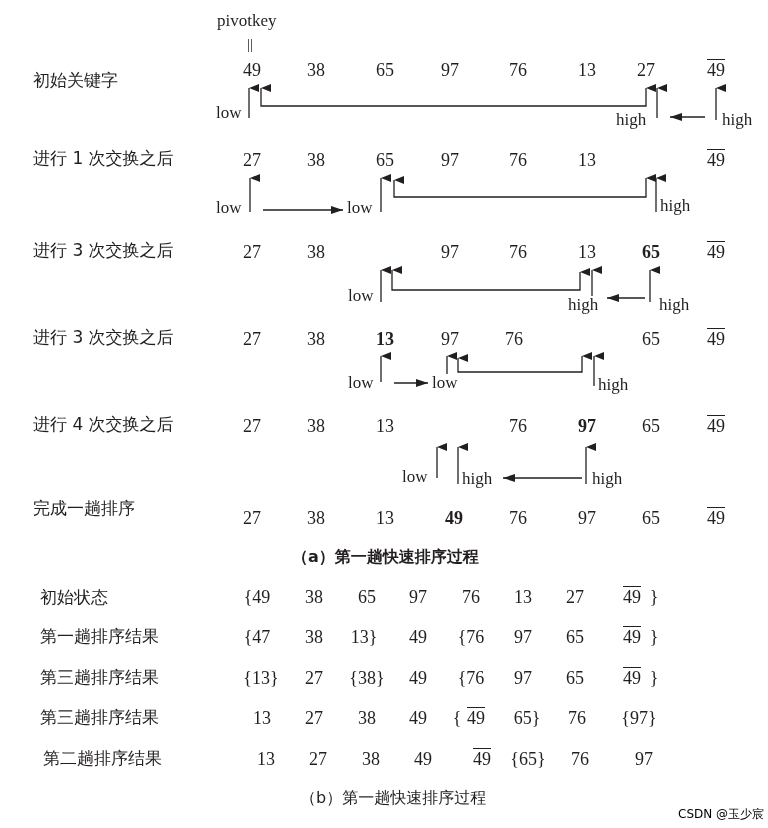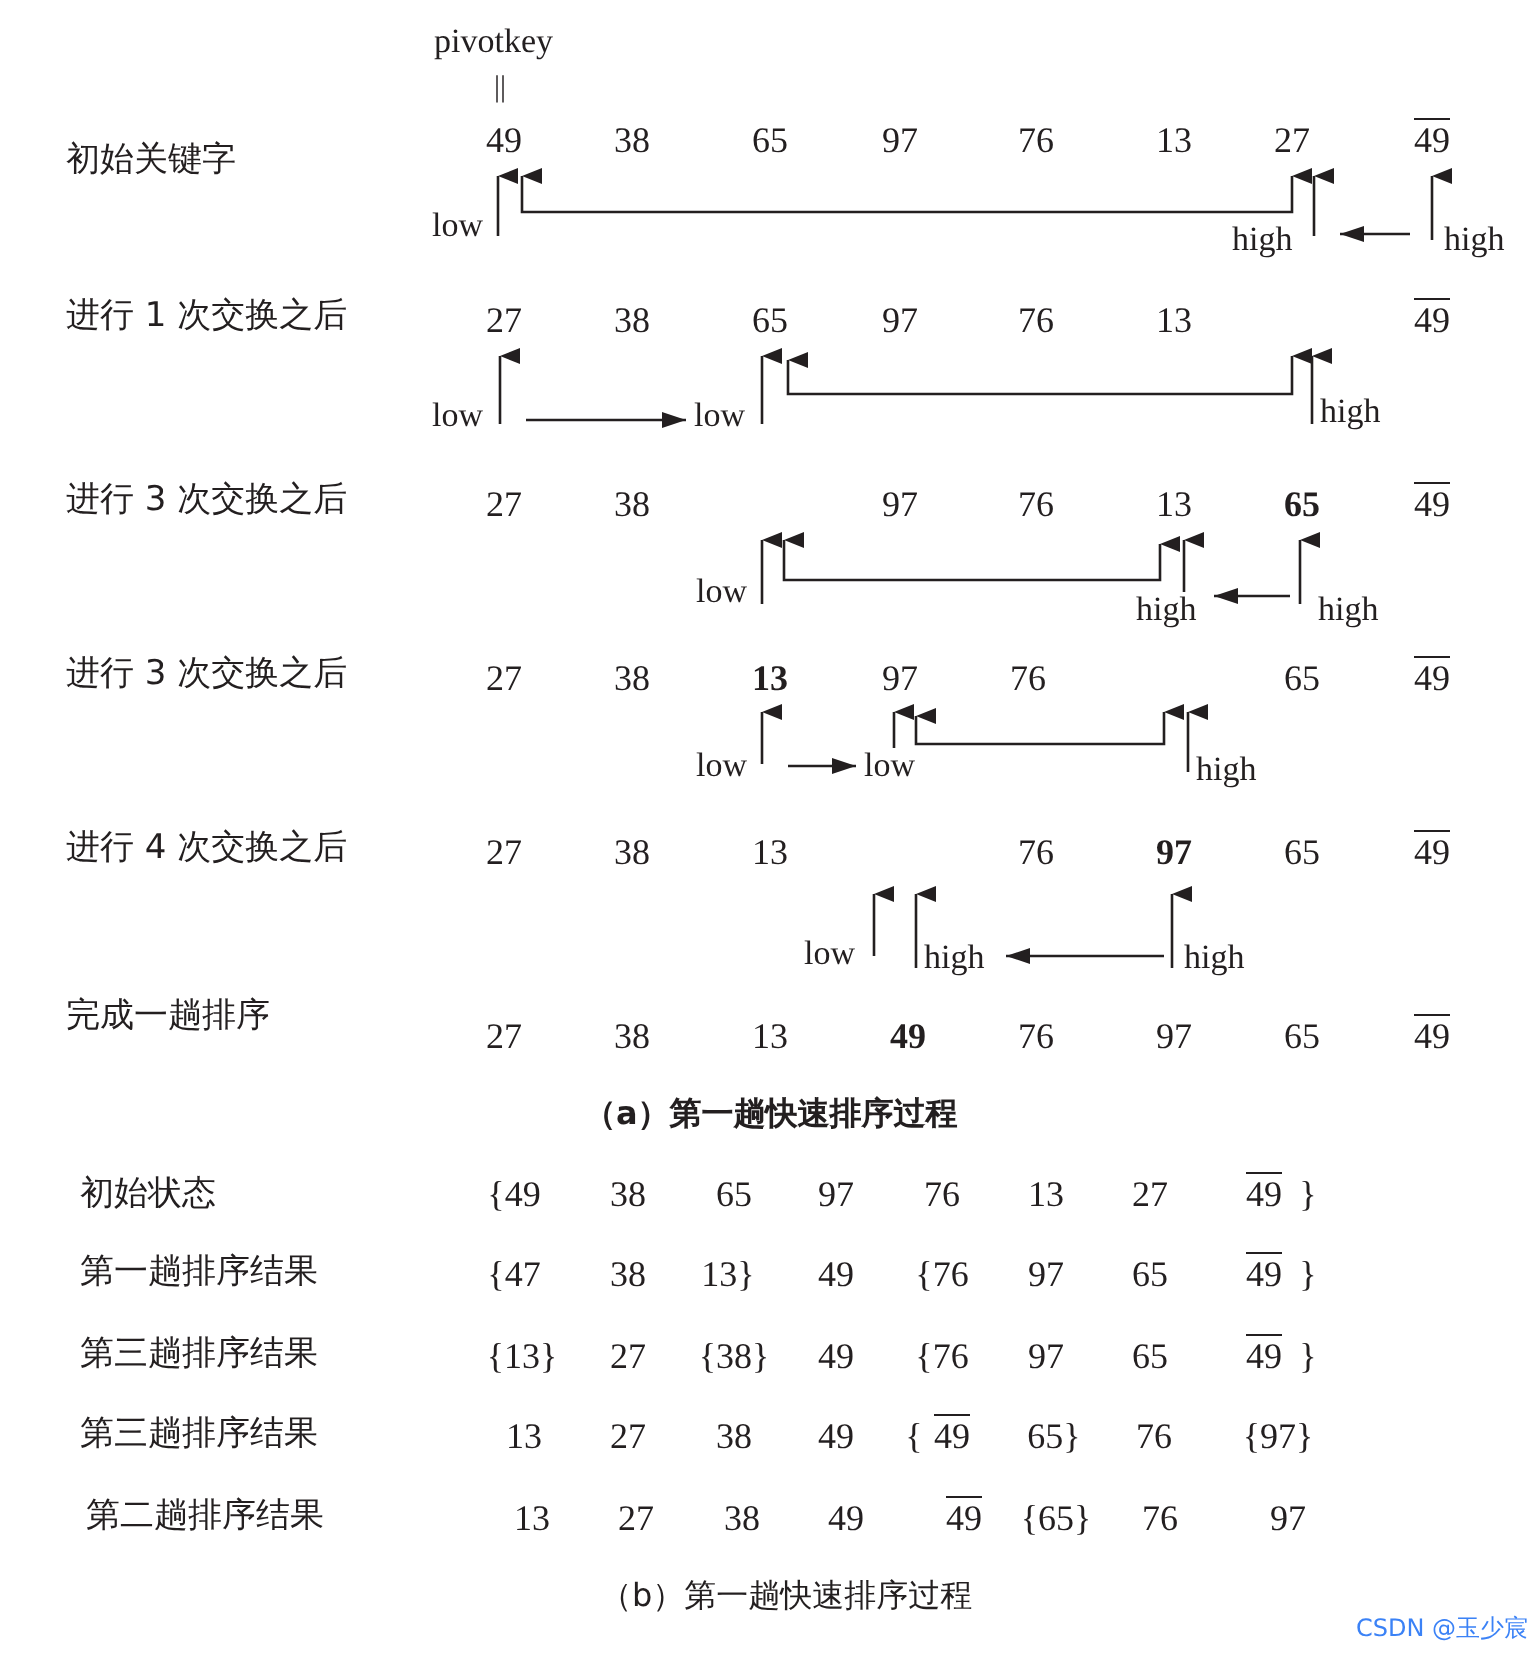--- a/index.html
+++ b/index.html
@@ -5,21 +5,21 @@
   html, body { margin:0; padding:0; background:#fff; }
   body { width:768px; height:828px; position:relative; overflow:hidden;
          font-family: "Liberation Serif", "DejaVu Serif", serif; color:#231f20; }
   .t { position:absolute; white-space:nowrap; line-height:1; }
   .lbl { font-family: "DejaVu Sans", "Liberation Sans", sans-serif; font-size:17px; }
   .num { font-size:18px; transform:translateX(-50%); }
   .b { font-weight:bold; }
   .ov { text-decoration: overline; }
   .ptr { font-size:17px; }
   .cap { font-family: "DejaVu Sans", "Liberation Sans", sans-serif; font-size:16px; }
-  .wm { font-family: "DejaVu Sans", "Liberation Sans", sans-serif; font-size:12px; color:#3b82f6; }
+  .wm { font-family: "DejaVu Sans", "Liberation Sans", sans-serif; font-size:12px; color:#000000; }
   svg { position:absolute; left:0; top:0; }
 </style>
 </head>
 <body>
 
 <div>
   <span class="t ptr" style="left:217px;top:12px;">pivotkey</span>
   <span class="t ptr" style="left:247px;top:37px;font-size:15px;">||</span>
 
   <span class="t lbl" style="left:33px;top:72px;">初始关键字</span>

